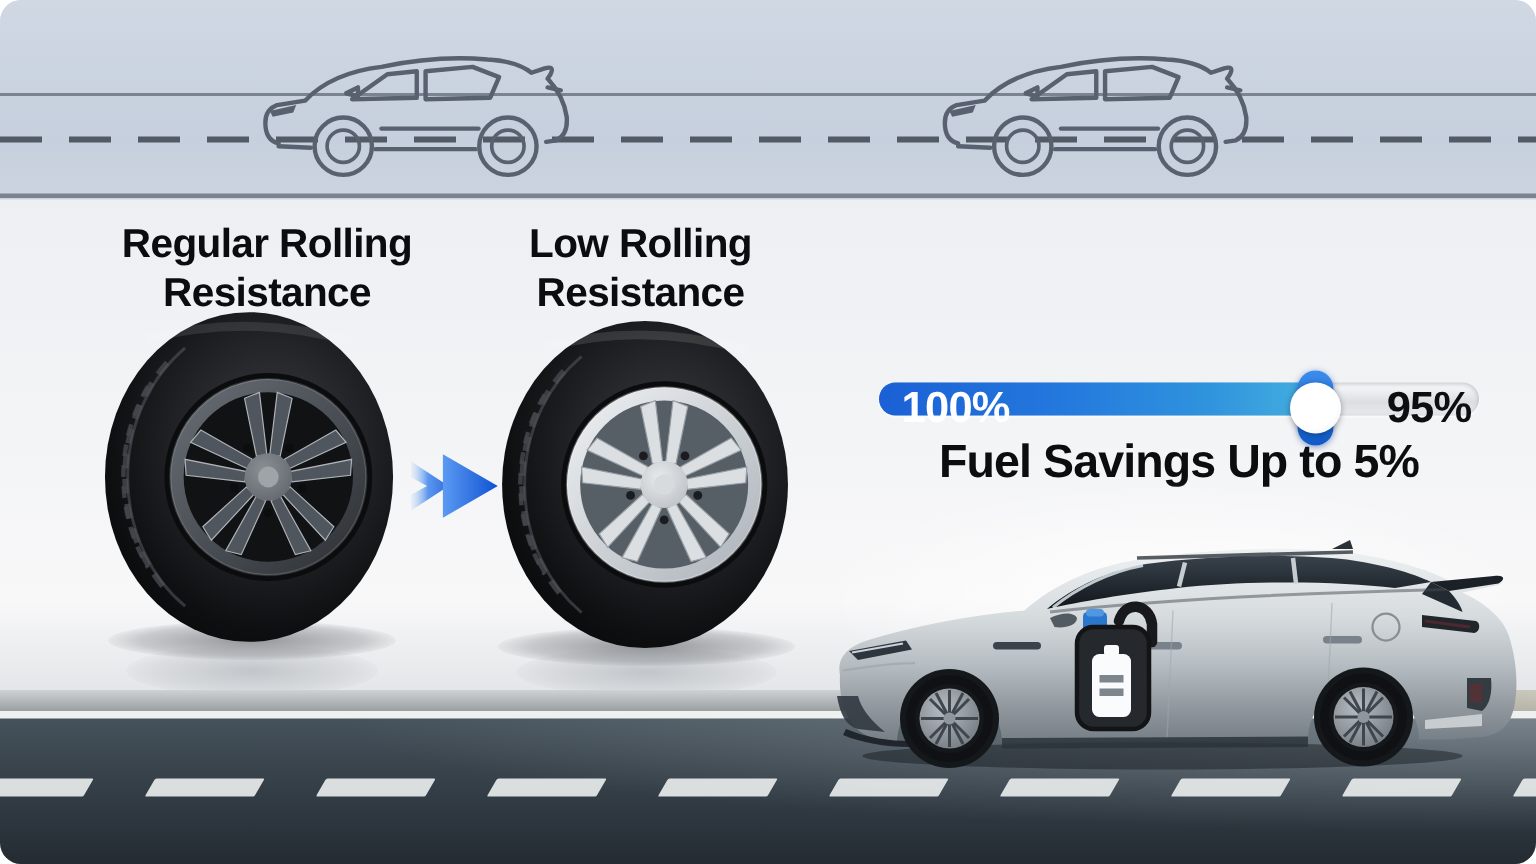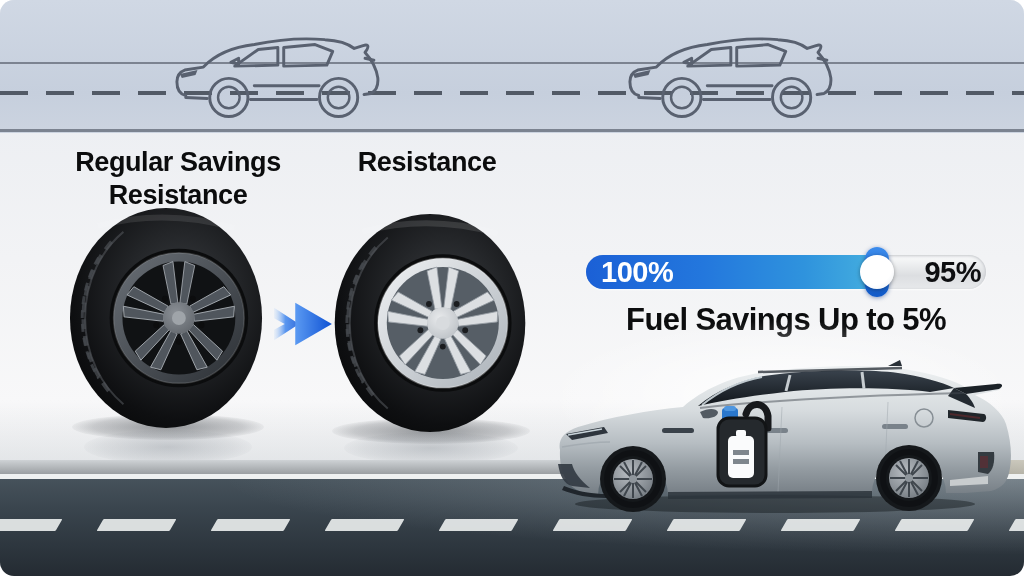--- a/index.html
+++ b/index.html
@@ -33,21 +33,21 @@
     background:radial-gradient(ellipse at center,rgba(22,27,33,.42) 0%,rgba(22,27,33,.18) 55%,transparent 75%);}
   .cs1{left:72px;top:414px;width:192px;height:26px;}
   .cs2{left:332px;top:418px;width:198px;height:26px;}
   .reflection{position:absolute;border-radius:50%;
     background:radial-gradient(ellipse at center,rgba(95,104,114,.28) 0%,rgba(95,104,114,.10) 55%,transparent 78%);}
   .rf1{left:84px;top:430px;width:168px;height:34px;}
   .rf2{left:344px;top:432px;width:174px;height:32px;}
   .arrow{position:absolute;left:270px;top:298px;width:64px;height:52px;}
   
   .gauge{position:absolute;left:586px;top:255px;width:400px;}
-  .track{position:relative;height:34px;border-radius:17px;
+  .track{position:relative;height:22px;border-radius:17px;
     background:linear-gradient(180deg,#fbfcfc 0%,#dcdee1 60%,#e7e9eb 100%);
     box-shadow:inset 0 1px 3px rgba(90,95,105,.35),0 1px 2px rgba(255,255,255,.8);}
   .fill{position:absolute;left:0;top:0;bottom:0;width:72.7%;
     border-radius:17px 6px 6px 17px;
     background:linear-gradient(90deg,#1b60d6 0%,#2377dd 40%,#2f93dd 75%,#45afdf 100%);}
   .glabel{position:absolute;top:0;height:34px;line-height:34px;font-weight:700;font-size:29px;letter-spacing:-.5px;}
   .g-left{left:15px;color:#ffffff;}
   .g-right{right:5px;color:#0d0e10;}
   .handle{position:absolute;top:-8px;width:24px;height:50px;margin-left:-12px;border-radius:12px;
     background:linear-gradient(180deg,#3c8cec 0%,#1059c8 100%);
@@ -116,24 +116,25 @@
       <path d="M60,40 L68,36 L68,42 Z"></path>
       <circle cx="58" cy="76" r="19.5"></circle>
       <circle cx="58" cy="76" r="11" stroke-width="2.5"></circle>
       <circle cx="170" cy="76" r="19.5"></circle>
       <circle cx="170" cy="76" r="11" stroke-width="2.5"></circle>
     </g>
     <path d="M8,52 L26,48 L24,53 L10,56 Z" fill="#596170"></path>
   </svg>
 
   <div class="heading h-left">
-    <span>Regular Savings</span>
+    <span>Regular Rolling</span>
     <span>Resistance</span>
   </div>
   <div class="heading h-right">
+    <span>Low Rolling</span>
     <span>Resistance</span>
   </div>
 
   <div class="floor-fade"></div>
   <div class="contact-shadow cs1"></div>
   <div class="reflection rf1"></div>
   <div class="contact-shadow cs2"></div>
   <div class="reflection rf2"></div>
 
   <svg class="tire t1" viewBox="0 0 200 228">

